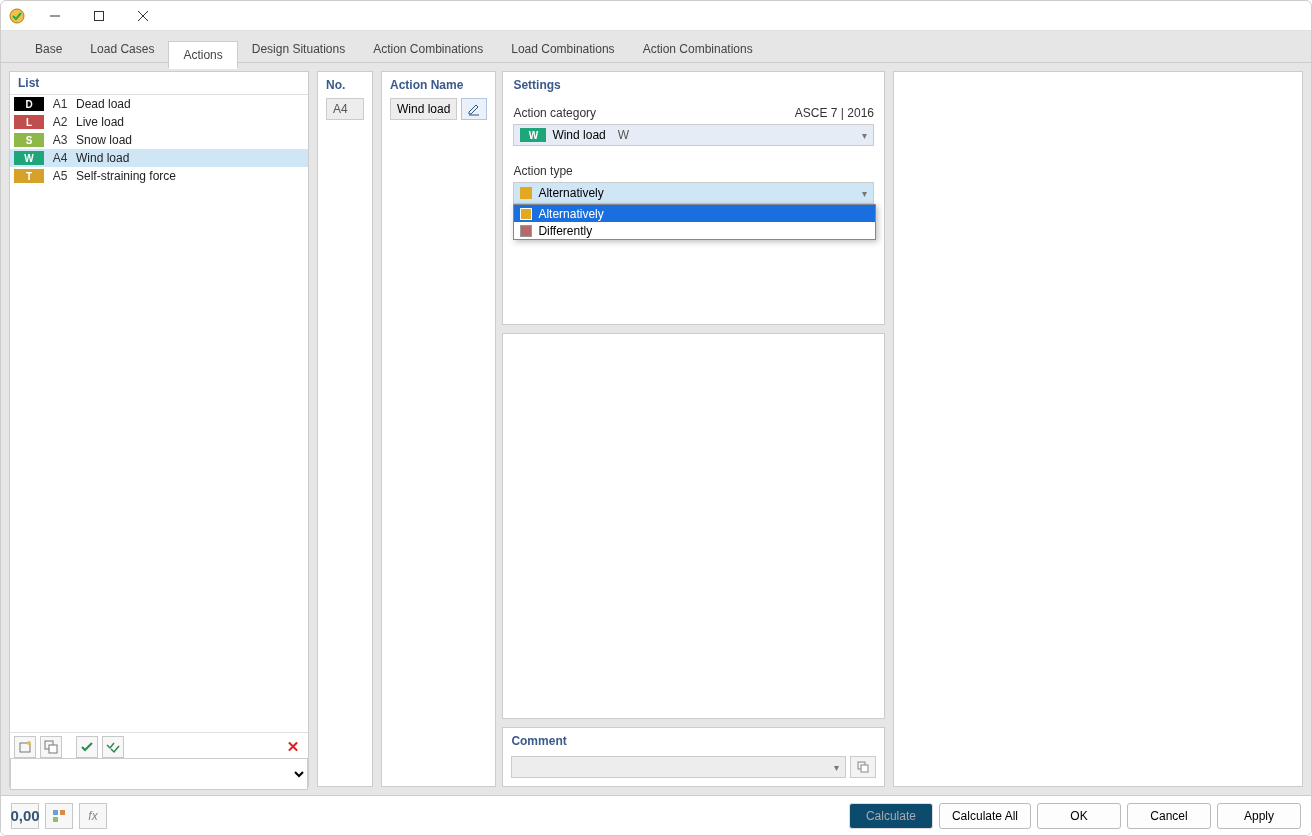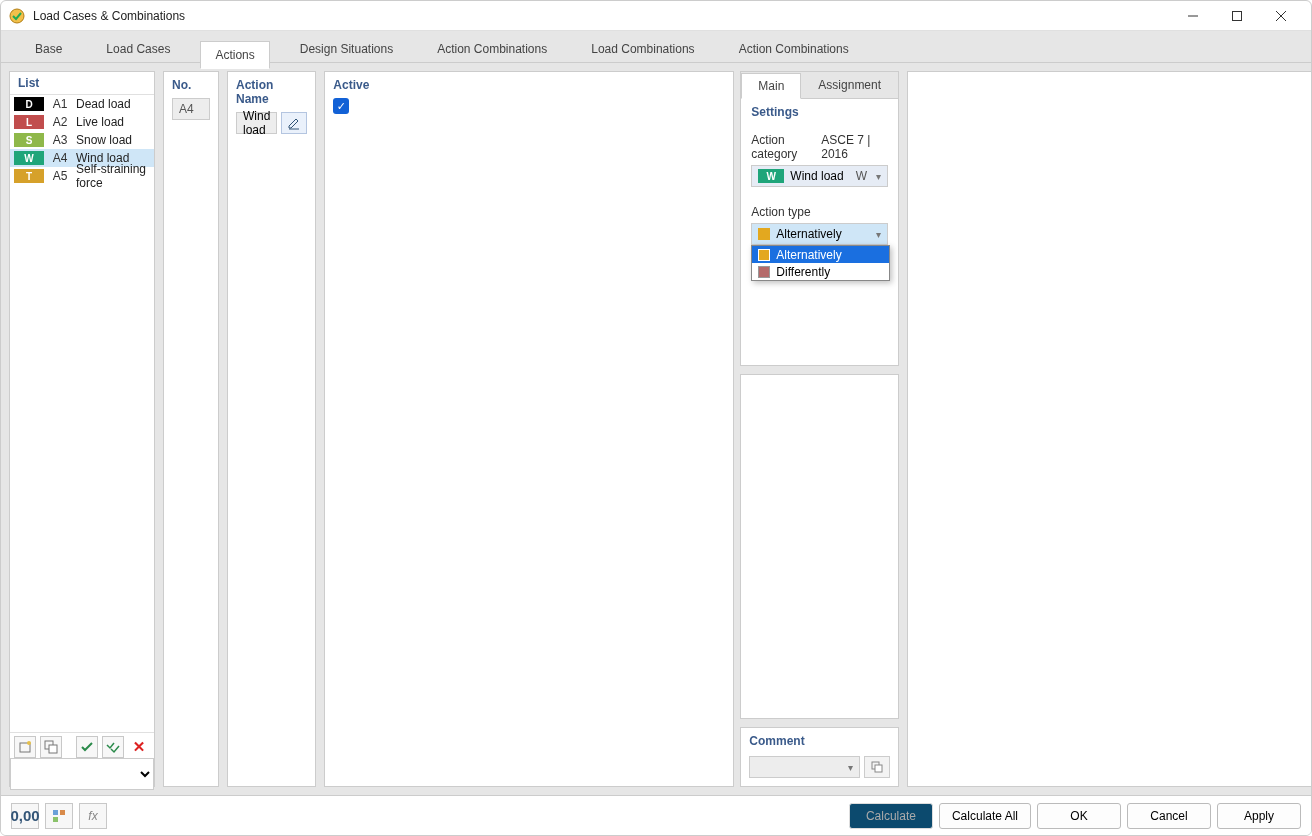--- a/index.html
+++ b/index.html
@@ -5,21 +5,21 @@
 * { box-sizing: border-box; margin: 0; padding: 0; font-family: "Segoe UI", Tahoma, sans-serif; font-size: 12px; }
 body { background: #fff; width: 1312px; height: 836px; overflow: hidden; border: 1px solid #ccc; border-radius: 6px; }
 
 
 .titlebar { display: flex; align-items: center; height: 30px; padding: 0 8px; border-bottom: 1px solid #e0e0e0; }
 .titlebar .app-icon { width: 16px; height: 16px; margin-right: 8px; display: inline-flex; align-items: center; justify-content: center; }
 .titlebar .title { flex: 1; color: #222; }
 .titlebar .win-btn { width: 44px; height: 28px; display: flex; align-items: center; justify-content: center; color: #333; }
 
 
-.top-tabs { display: flex; align-items: flex-end; height: 32px; background: #e6e6e6; border-bottom: 1px solid #ccc; padding-left: 20px; gap: 16px; }
+.top-tabs { display: flex; align-items: flex-end; height: 32px; background: #e6e6e6; border-bottom: 1px solid #ccc; padding-left: 20px; gap: 0; }
 .top-tab { padding: 6px 14px; color: #444; cursor: pointer; }
 .top-tab.active { background: #fff; border: 1px solid #ccc; border-bottom: 1px solid #fff; position: relative; top: 7px; }
 
 
 .main { display: flex; height: calc(100% - 30px - 32px - 40px); background: #e6e6e6; padding: 8px; gap: 8px; }
 
 
 .left-panel { width: 300px; display: flex; flex-direction: column; background: #fff; border: 1px solid #ccc; }
 .panel-header { color: #3a5a8a; font-weight: 600; padding: 4px 8px; border-bottom: 1px solid #e0e0e0; }
 .list-rows { flex: 1; overflow: auto; }
@@ -98,21 +98,20 @@
 </head>
 <body>
 
 <div class="titlebar">
   <span class="app-icon">
     <svg width="16" height="16" viewBox="0 0 16 16">
         <circle cx="8" cy="8" r="7" fill="#f3c04a" stroke="#b07d14"></circle>
         <path d="M4 8 L7 11 L12 5" stroke="#2a5" stroke-width="2" fill="none"></path>
       </svg>
   </span>
-  <span class="title">Load Cases &amp; Combinations</span>
   <div class="win-btn">
     <svg width="10" height="10">
         <line x1="0" y1="5" x2="10" y2="5" stroke="#333"></line>
       </svg>
   </div>
   <div class="win-btn">
     <svg width="10" height="10">
         <rect x="0.5" y="0.5" width="9" height="9" fill="none" stroke="#333"></rect>
       </svg>
   </div>
@@ -214,33 +213,25 @@
               <span>Wind load</span>
             </div>
           <div class="edit-btn">
             <svg width="14" height="14">
                 <path d="M2 12 L4 12 L11 5 L9 3 L2 10 Z" fill="none" stroke="#357"></path>
                 <line x1="2" y1="13" x2="12" y2="13" stroke="#357"></line>
               </svg>
           </div>
         </div>
       </div>
-      <div class="group active-group">
-        <span class="group-label">Active</span>
-        <span class="chk">✓</span>
-      </div>
     </div>
 
     <div class="sub-row">
       <div class="sub-left">
         <div class="settings-box" style="flex:0 0 auto;">
-          <div class="inner-tabs" id="inner-tabs">
-              <div class="inner-tab active">Main</div>
-              <div class="inner-tab">Assignment</div>
-            </div>
           <div class="settings-head">Settings</div>
           <div class="settings-body">
             <div class="field-label">
               <span>Action category</span>
               <span>ASCE 7 | 2016</span>
             </div>
             <div class="combo light">
               <span class="tag-sm" style="background:#1fa57a">W</span>
               <span>Wind load</span>
               <span class="sec">W</span>

